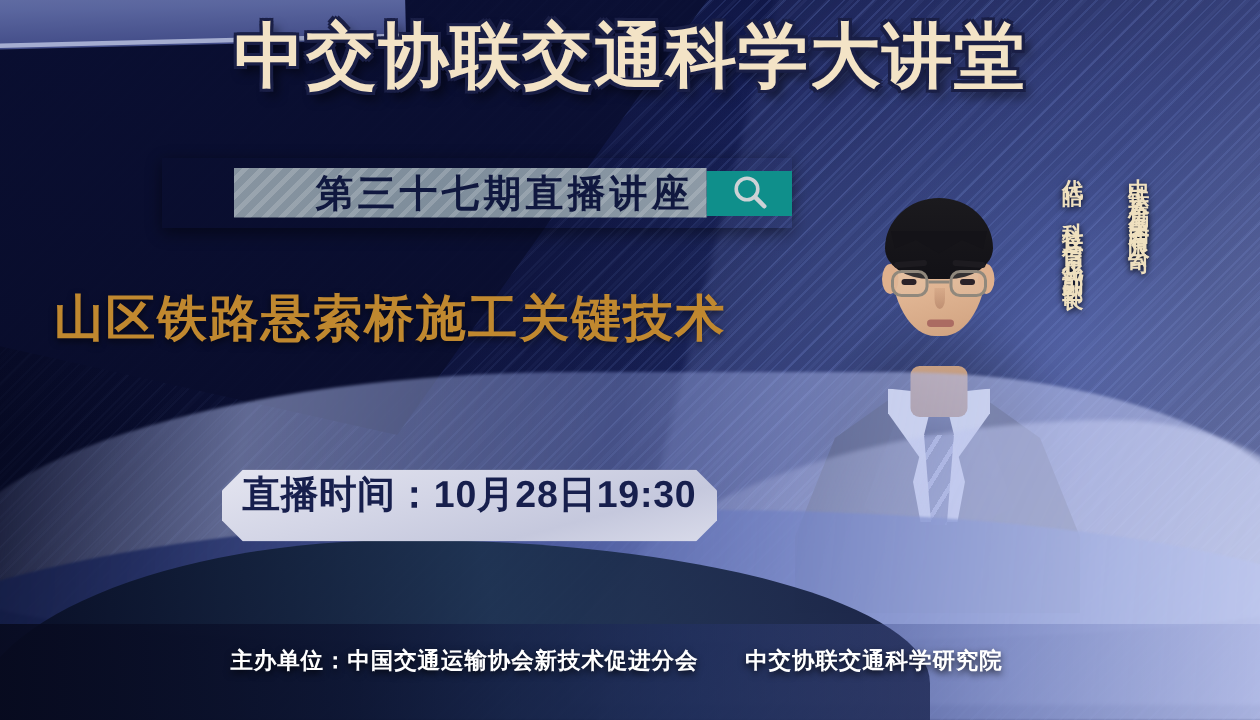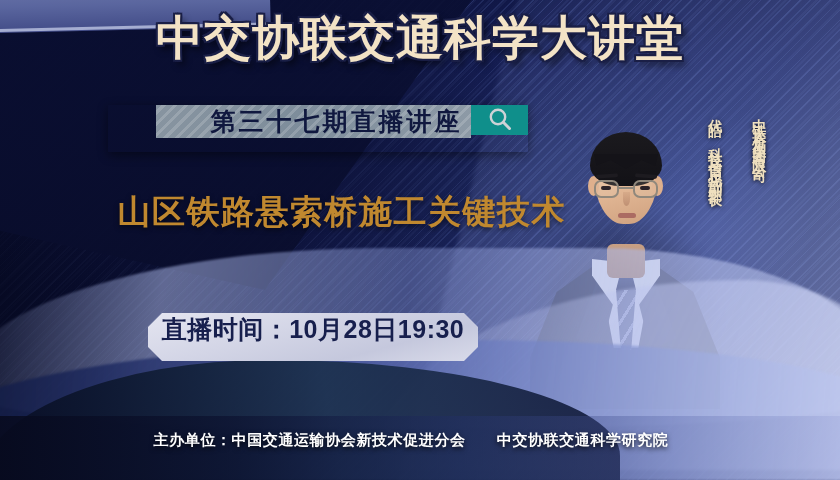--- a/index.html
+++ b/index.html
@@ -125,21 +125,21 @@
       2px 0 0 #1a1f46, -2px 0 0 #1a1f46, 0 2px 0 #1a1f46, 0 -2px 0 #1a1f46,
       2px 2px 0 #1a1f46, -2px 2px 0 #1a1f46, 2px -2px 0 #1a1f46, -2px -2px 0 #1a1f46,
       4px 5px 7px rgba(0,0,0,.65);
     white-space:nowrap;
   }
 
   
   .episode-bar{
     position:absolute;left:108px;top:105px;
     width:420px;height:47px;
-    display:flex;align-items:flex-start;
+    display:flex;align-items:center;
     box-shadow:0 3px 10px rgba(0,0,0,.45);
     padding-left:48px;
   }
   .episode-label{
     position:relative;flex:1;
     background:linear-gradient(100deg,#8794a0 0%, #7e8d9b 45%, #8d9aa6 100%);
     display:flex;align-items:center;justify-content:center;
     overflow:hidden;
   }
   .episode-label::after{
@@ -157,21 +157,21 @@
   .search-box{
     width:57px;
     background:#0f8f8b;
     display:flex;align-items:center;justify-content:center;
   }
   .search-box svg{display:block;}
 
   
   .topic{
     position:absolute;left:36px;top:190px;width:530px;
-    text-align:right;
+    text-align:left;
     color:#c0882f;
     font-size:33px;line-height:1.32;
     font-weight:bold;letter-spacing:1.5px;
     font-family:"DejaVu Sans","Liberation Sans",sans-serif;
     text-shadow:0 2px 5px rgba(0,0,0,.55);
   }
   .topic .l2{display:block;}
 
   
   .time-bar{

